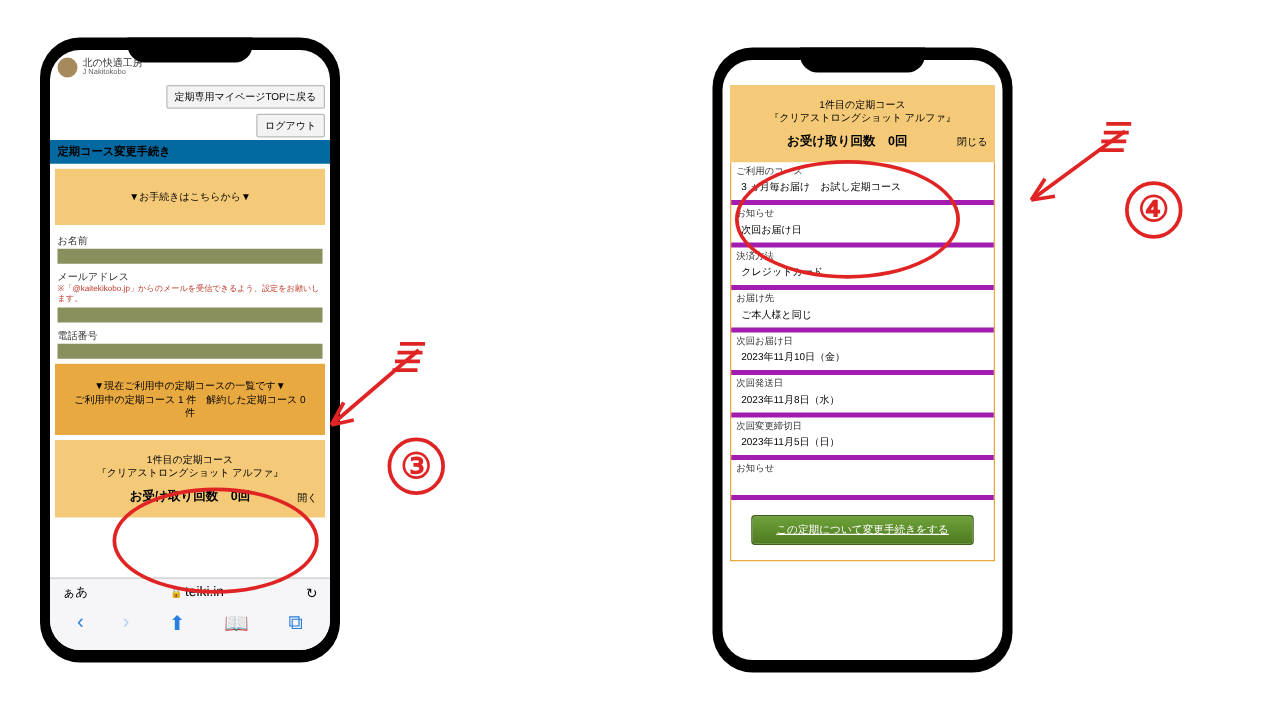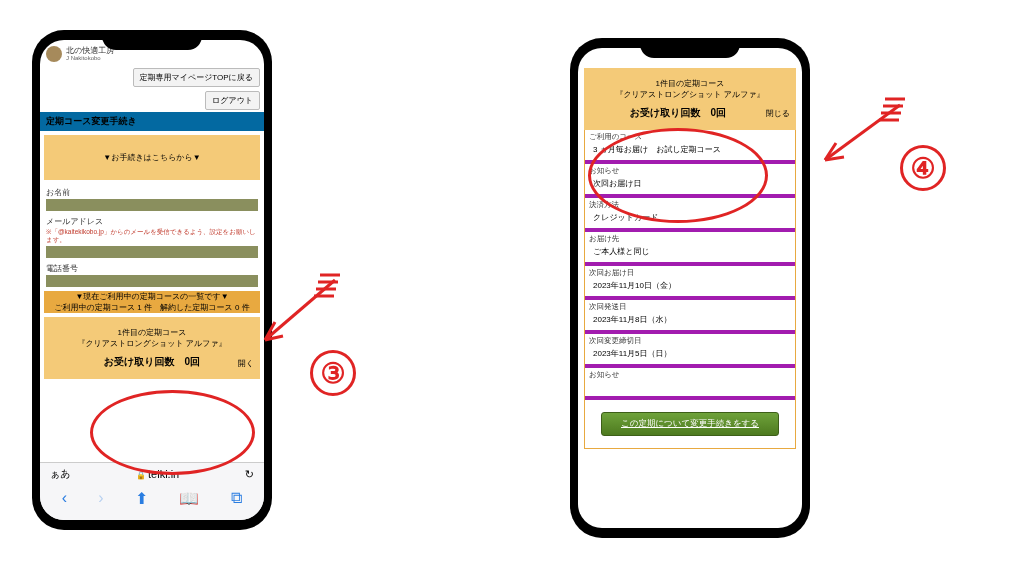--- a/index.html
+++ b/index.html
@@ -88,21 +88,21 @@
   .tiny-red {
     font-size: 6.5px;
     color: #c0392b;
     padding: 0 6px 2px 6px;
     line-height: 1.2;
   }
   .list-header {
     background: #e8a940;
     font-size: 8px;
     text-align: center;
-    padding: 0;
+    padding: 12px;
     margin: 4px;
     line-height: 1.4;
   }
   .course-card {
     background: #f4ca78;
     margin: 4px;
     padding: 10px 6px;
     text-align: center;
     position: relative;
   }

